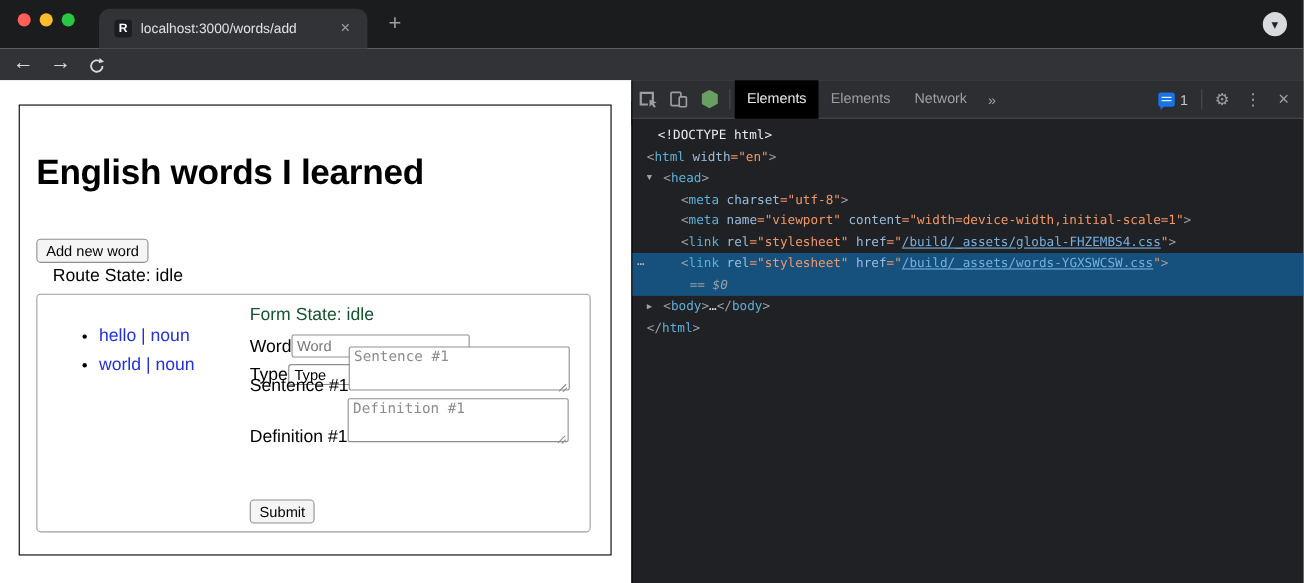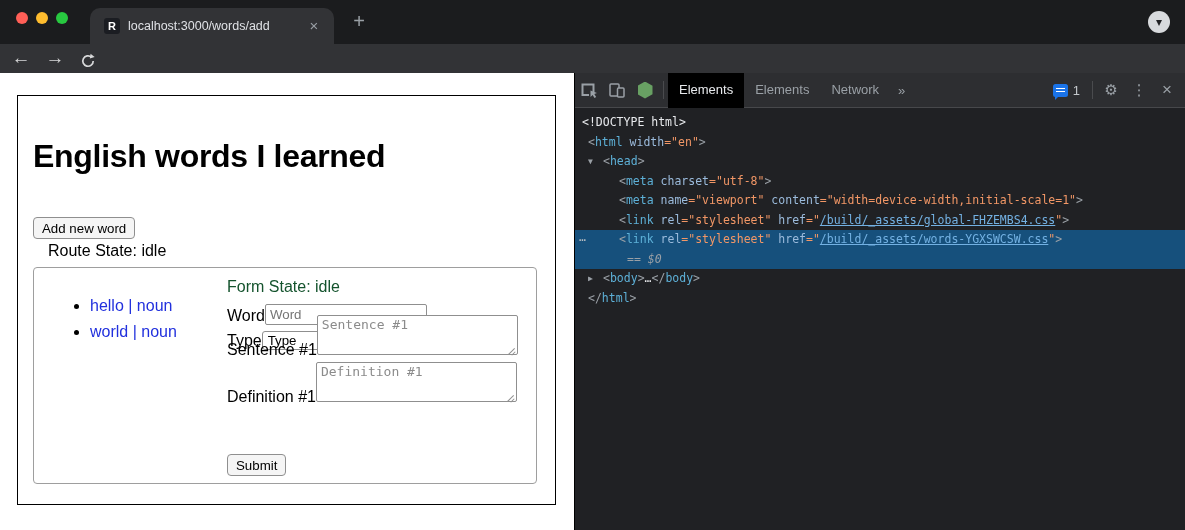--- a/index.html
+++ b/index.html
@@ -219,21 +219,21 @@
           <span class="issue-bubble"></span>
           <span class="issue-count">1</span>
         </span>
         <span class="dt-sep"></span>
         <span class="dt-ic dt-gear">⚙</span>
         <span class="dt-ic dt-dots">⋮</span>
         <span class="dt-ic dt-close">×</span>
       </span>
     </div>
     <div class="dt-code">
-        <div class="code-line" style="padding-left: 7px;"><span class="tk-d">&lt;!DOCTYPE html&gt;</span></div>
+        <div class="code-line" style="padding-left: 23px;"><span class="tk-d">&lt;!DOCTYPE html&gt;</span></div>
         <div class="code-line" style="padding-left: 13px;"><span class="tk-p">&lt;</span><span class="tk-t">html</span><span class="tk-n"> width</span><span class="tk-v">="en"</span><span class="tk-p">&gt;</span></div>
         <div class="code-line" style="padding-left: 28px;"><span class="arrow">▼</span><span class="tk-p">&lt;</span><span class="tk-t">head</span><span class="tk-p">&gt;</span></div>
         <div class="code-line" style="padding-left: 44px;"><span class="tk-p">&lt;</span><span class="tk-t">meta</span><span class="tk-n"> charset</span><span class="tk-v">="utf-8"</span><span class="tk-p">&gt;</span></div>
         <div class="code-line" style="padding-left: 44px;"><span class="tk-p">&lt;</span><span class="tk-t">meta</span><span class="tk-n"> name</span><span class="tk-v">="viewport"</span><span class="tk-n"> content</span><span class="tk-v">="width=device-width,initial-scale=1"</span><span class="tk-p">&gt;</span></div>
         <div class="code-line" style="padding-left: 44px;"><span class="tk-p">&lt;</span><span class="tk-t">link</span><span class="tk-n"> rel</span><span class="tk-v">="stylesheet"</span><span class="tk-n"> href</span><span class="tk-v">="</span><span class="tk-l">/build/_assets/global-FHZEMBS4.css</span><span class="tk-v">"</span><span class="tk-p">&gt;</span></div>
         <div class="code-line sel" style="padding-left: 44px;"><span class="gut">…</span><span class="tk-p">&lt;</span><span class="tk-t">link</span><span class="tk-n"> rel</span><span class="tk-v">="stylesheet"</span><span class="tk-n"> href</span><span class="tk-v">="</span><span class="tk-l">/build/_assets/words-YGXSWCSW.css</span><span class="tk-v">"</span><span class="tk-p">&gt;</span></div>
         <div class="code-line sel" style="padding-left: 52px;"><span class="tk-eq">== $0</span></div>
         <div class="code-line" style="padding-left: 28px;"><span class="arrow">▶</span><span class="tk-p">&lt;</span><span class="tk-t">body</span><span class="tk-p">&gt;</span><span class="tk-w">…</span><span class="tk-p">&lt;/</span><span class="tk-t">body</span><span class="tk-p">&gt;</span></div>
         <div class="code-line" style="padding-left: 13px;"><span class="tk-p">&lt;/</span><span class="tk-t">html</span><span class="tk-p">&gt;</span></div>
       </div>

